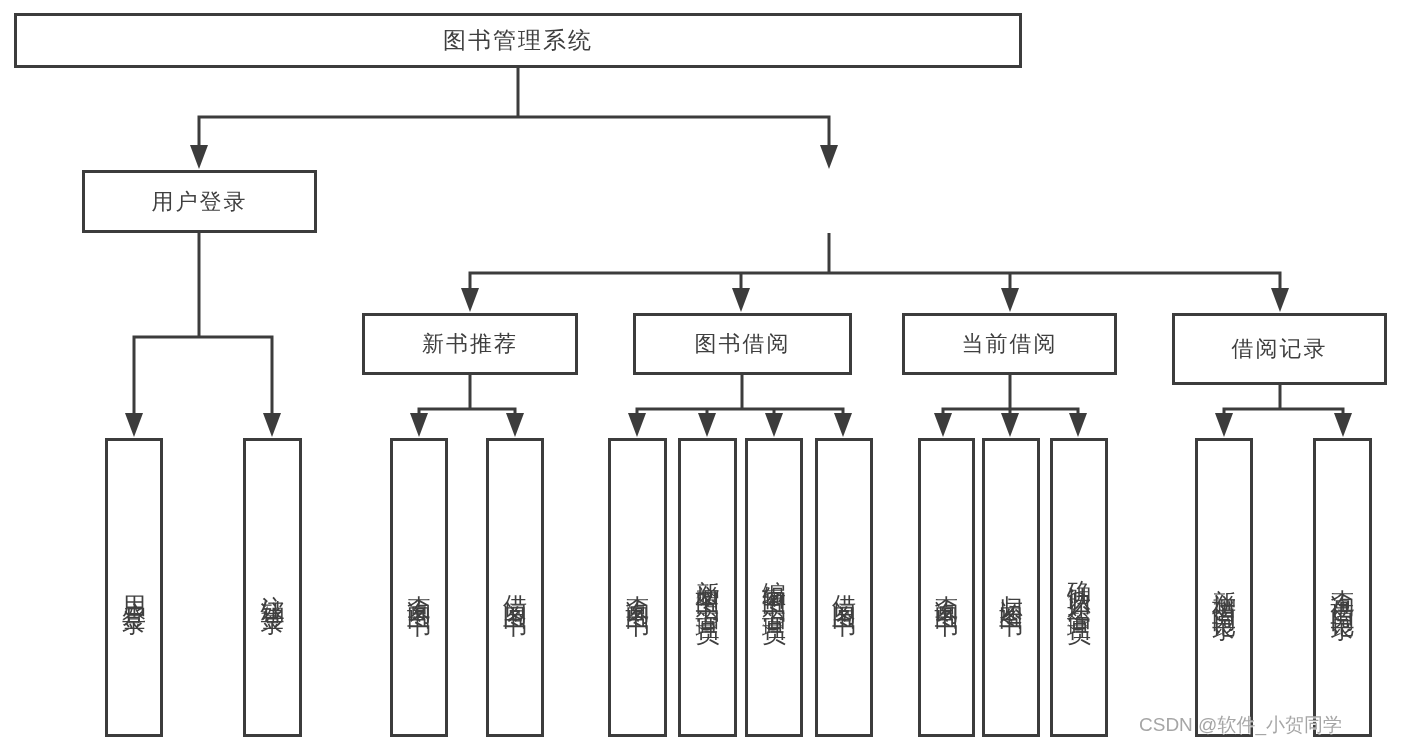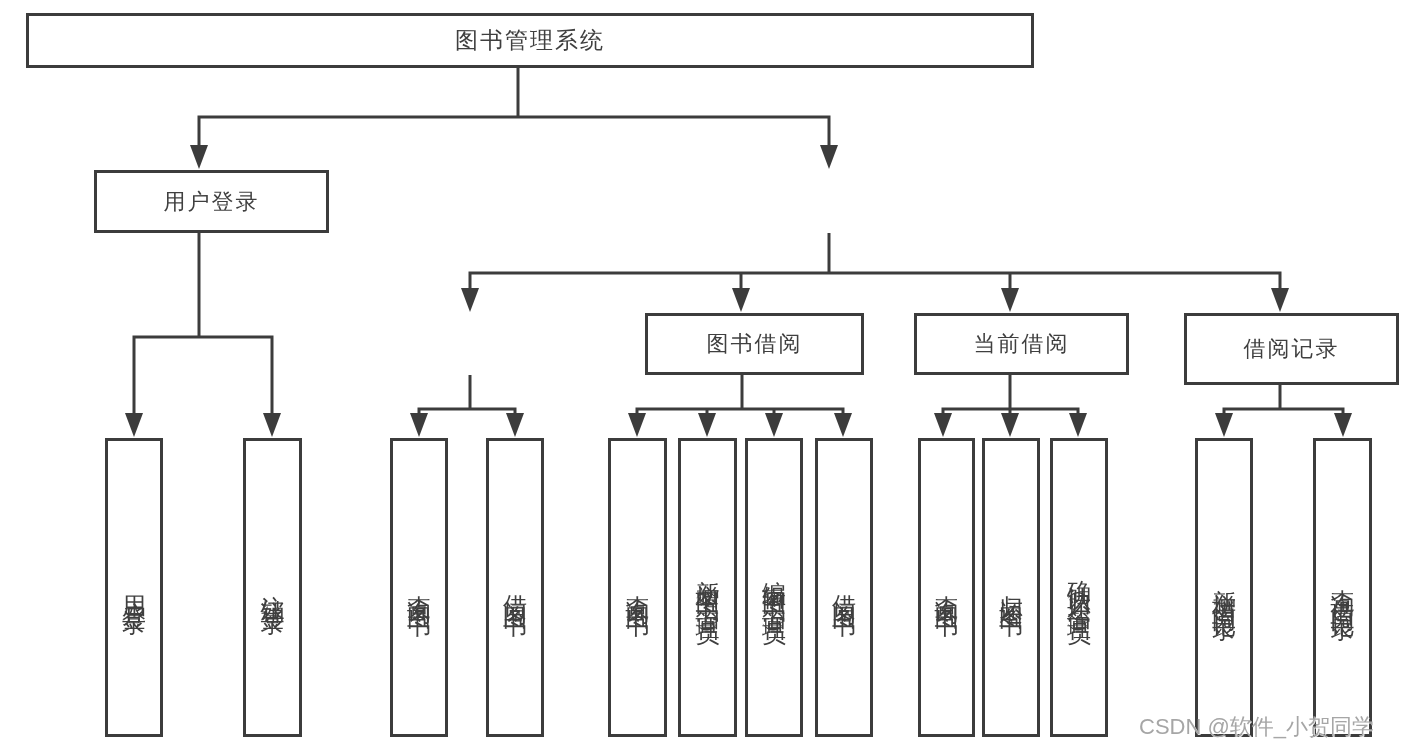--- a/index.html
+++ b/index.html
@@ -21,34 +21,34 @@
     position:absolute;
     box-sizing:border-box;
     background:#fff;
     border:3px solid var(--line);
     display:flex;
     align-items:center;
     justify-content:center;
     color:var(--text);
     z-index:2;
   }
-  .box.h{font-size:22px;letter-spacing:2px;white-space:nowrap;margin-left:12px;}
+  .box.h{font-size:22px;letter-spacing:2px;white-space:nowrap;}
   .box.root{font-size:23px;}
   .vtext{
     writing-mode:vertical-rl;
     font-size:24px;
     letter-spacing:6px;
     line-height:1;
     white-space:nowrap;
   }
   .watermark{
     position:absolute;
     z-index:3;
     left:1139px;top:712px;
-    font-size:22px;
+    font-size:19px;
     color:var(--wm);
     white-space:nowrap;
     text-shadow:1px 1px 0 rgba(255,255,255,.85);
   }
 </style>
 </head>
 <body>
 
 <div class="canvas">
 
@@ -101,20 +101,21 @@
       <polygon points="1069,413 1087,413 1078,437"></polygon>
       <polygon points="1215,413 1233,413 1224,437"></polygon>
       <polygon points="1334,413 1352,413 1343,437"></polygon>
     </g>
   </svg>
 
   <div class="box h root" style="left:14px;top:13px;width:1008px;height:55px">图书管理系统</div>
 
   <div class="box h" style="left:82px;top:170px;width:235px;height:63px">用户登录</div>
 
+  <div class="box h" style="left:362px;top:313px;width:216px;height:62px">新书推荐</div>
   <div class="box h" style="left:633px;top:313px;width:219px;height:62px">图书借阅</div>
   <div class="box h" style="left:902px;top:313px;width:215px;height:62px">当前借阅</div>
   <div class="box h" style="left:1172px;top:313px;width:215px;height:72px">借阅记录</div>
 
   <div class="box v" style="left:105px;top:438px;width:58px;height:299px">
     <span class="vtext">用户登录</span>
   </div>
   <div class="box v" style="left:243px;top:438px;width:59px;height:299px">
     <span class="vtext">注销登录</span>
   </div>

